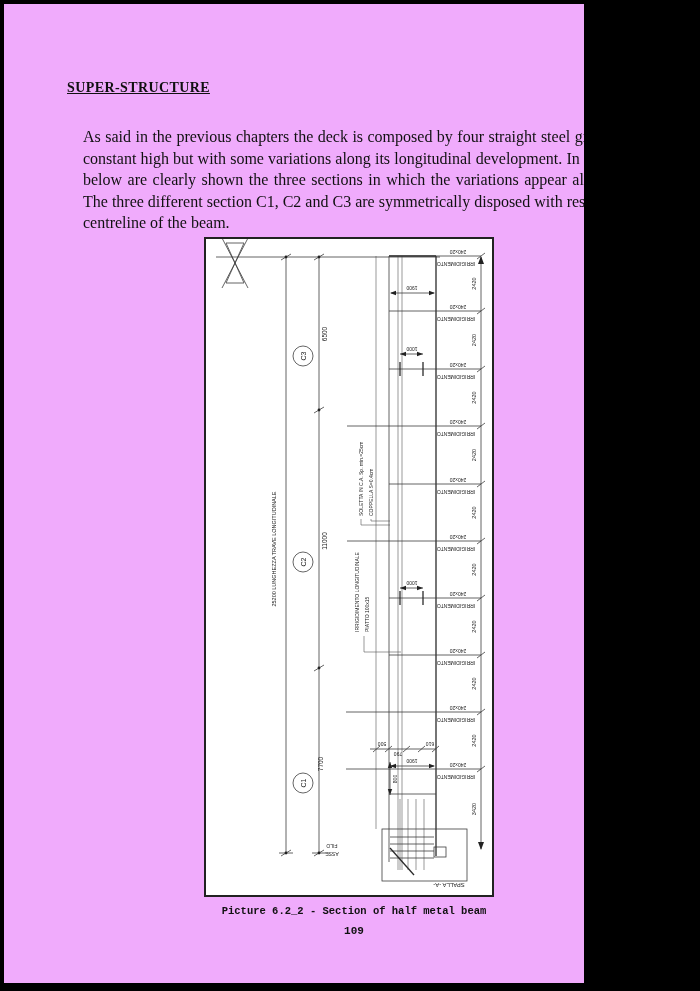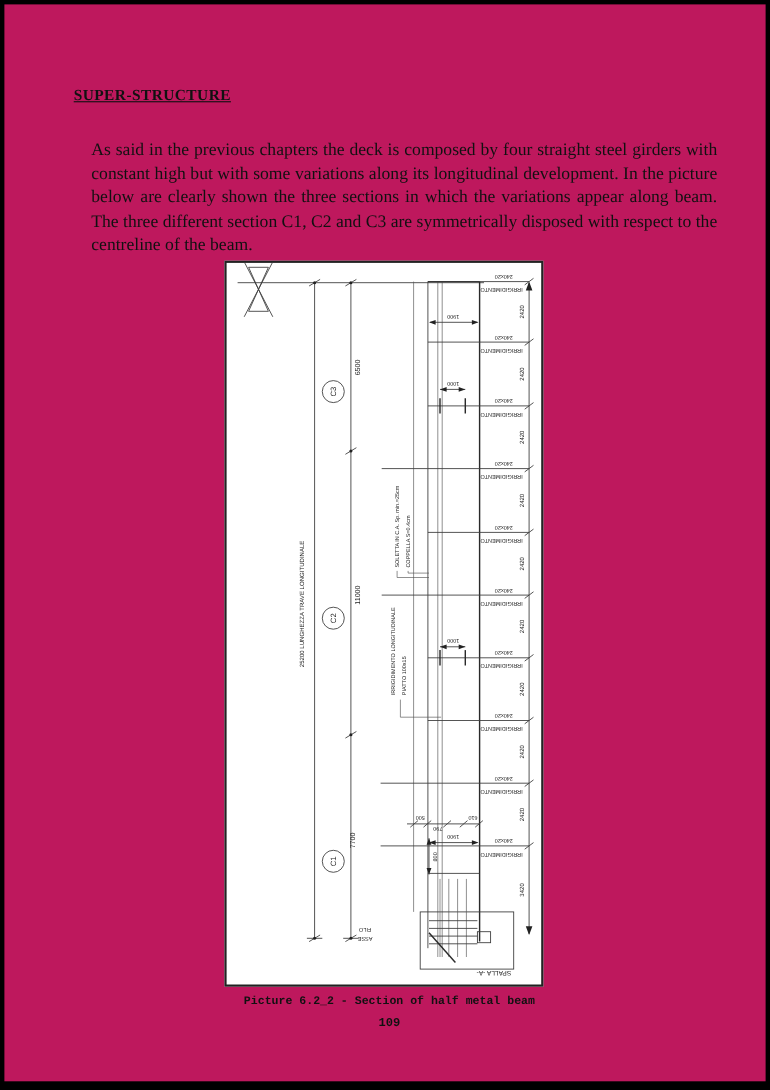--- a/index.html
+++ b/index.html
@@ -1,22 +1,22 @@
 <!DOCTYPE html>
 <html><head>
 <meta charset="utf-8">
 <style>
   html,body{margin:0;padding:0;}
   body{
     width:700px;height:991px;position:relative;background:#000;
     font-family:"Liberation Serif", serif;
   }
   .page{
-    position:absolute;left:4px;top:4px;width:692px;height:979px;
-    background:#be185d;overflow:hidden;
+    position:absolute;left:4px;top:4px;width:580px;height:979px;
+    background:#f0abfc;overflow:hidden;
   }
   .heading{
     position:absolute;left:63px;top:76px;margin:0;
     font-size:14px;font-weight:bold;letter-spacing:.4px;
     text-decoration:underline;color:#111;
   }
   .bodytext{
     position:absolute;left:63px;top:106px;width:569px;margin:16px;
     font-size:16px;line-height:21.6px;text-align:justify;color:#111;
   }

